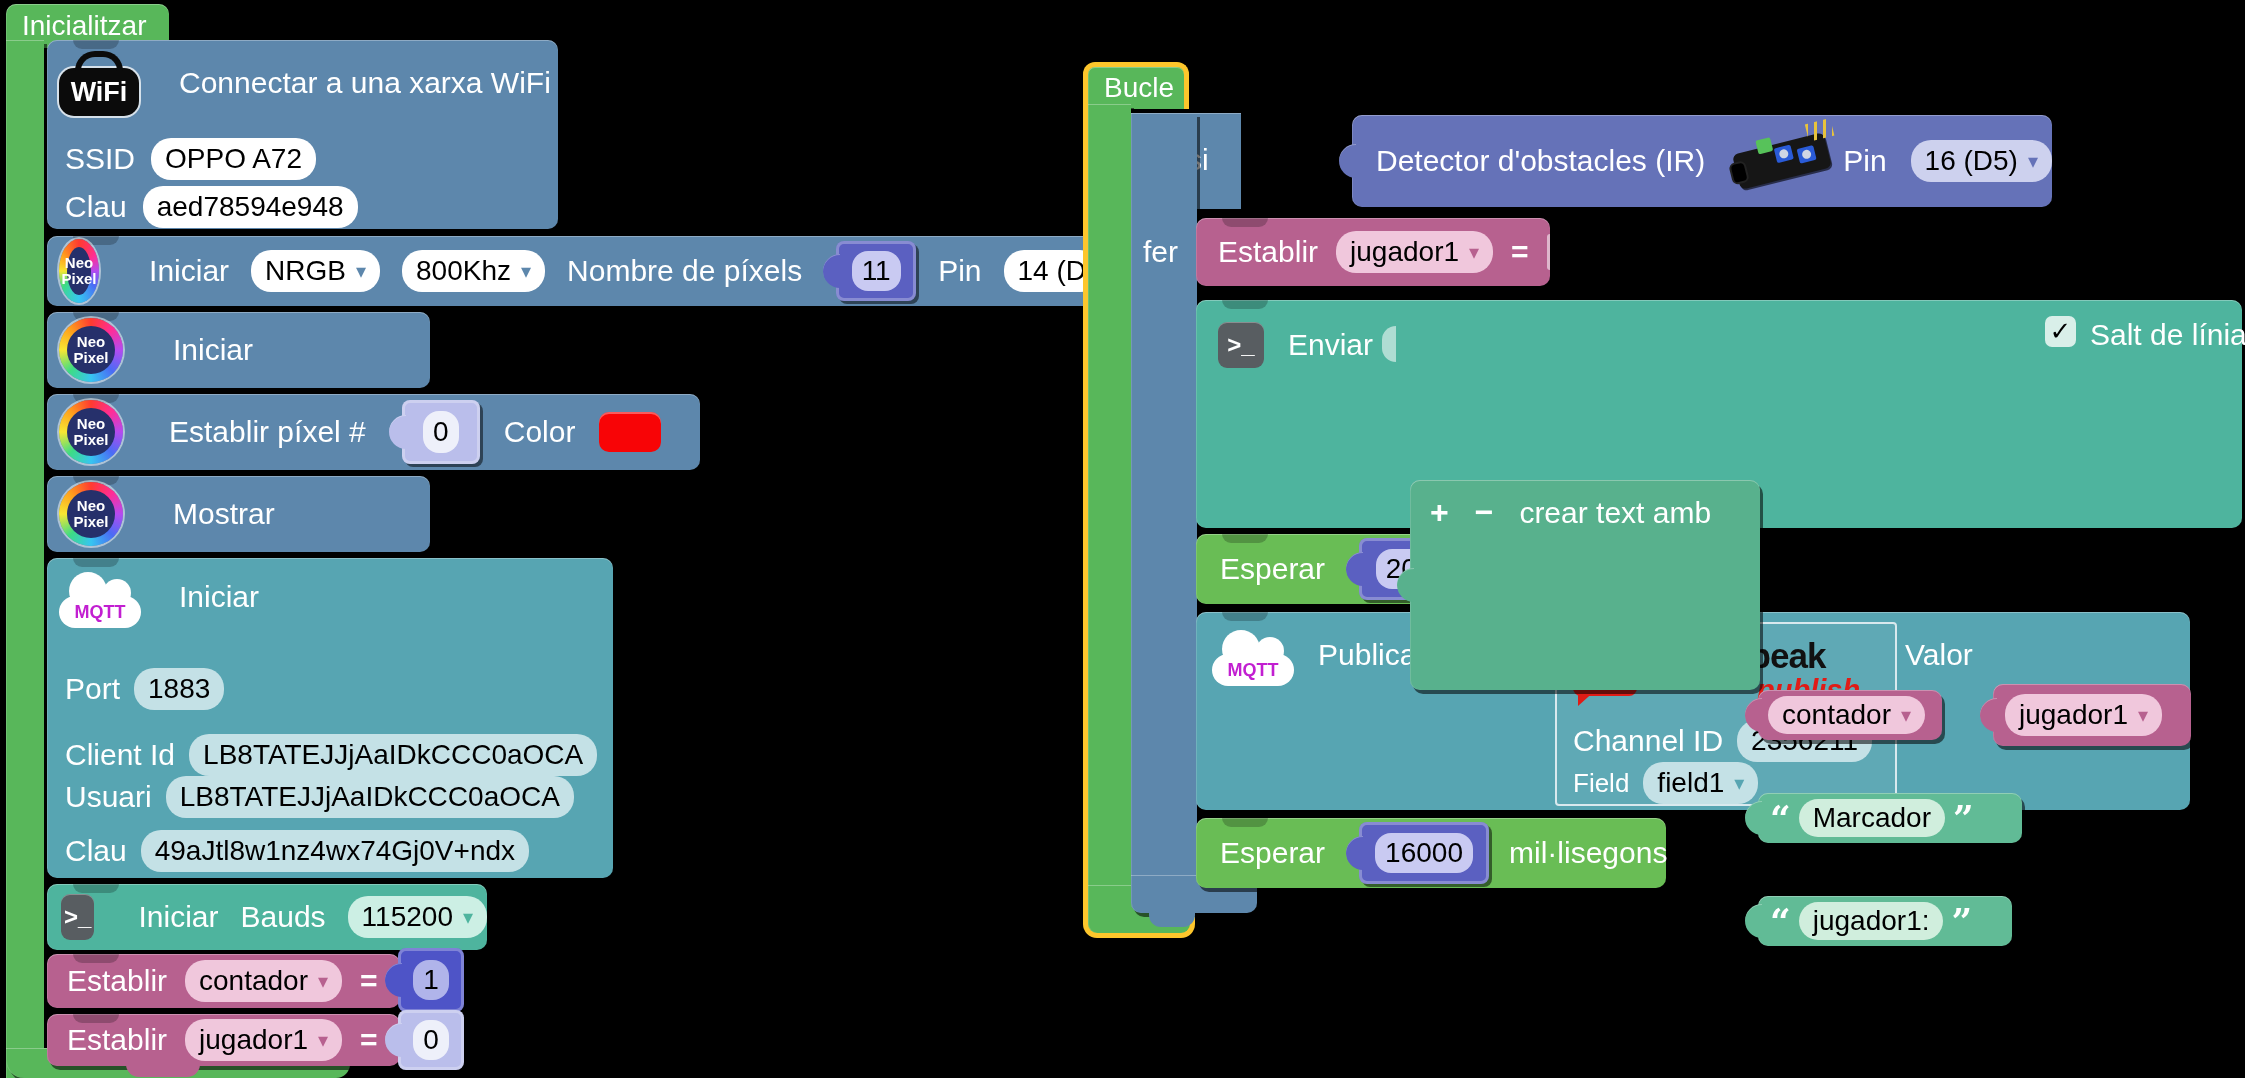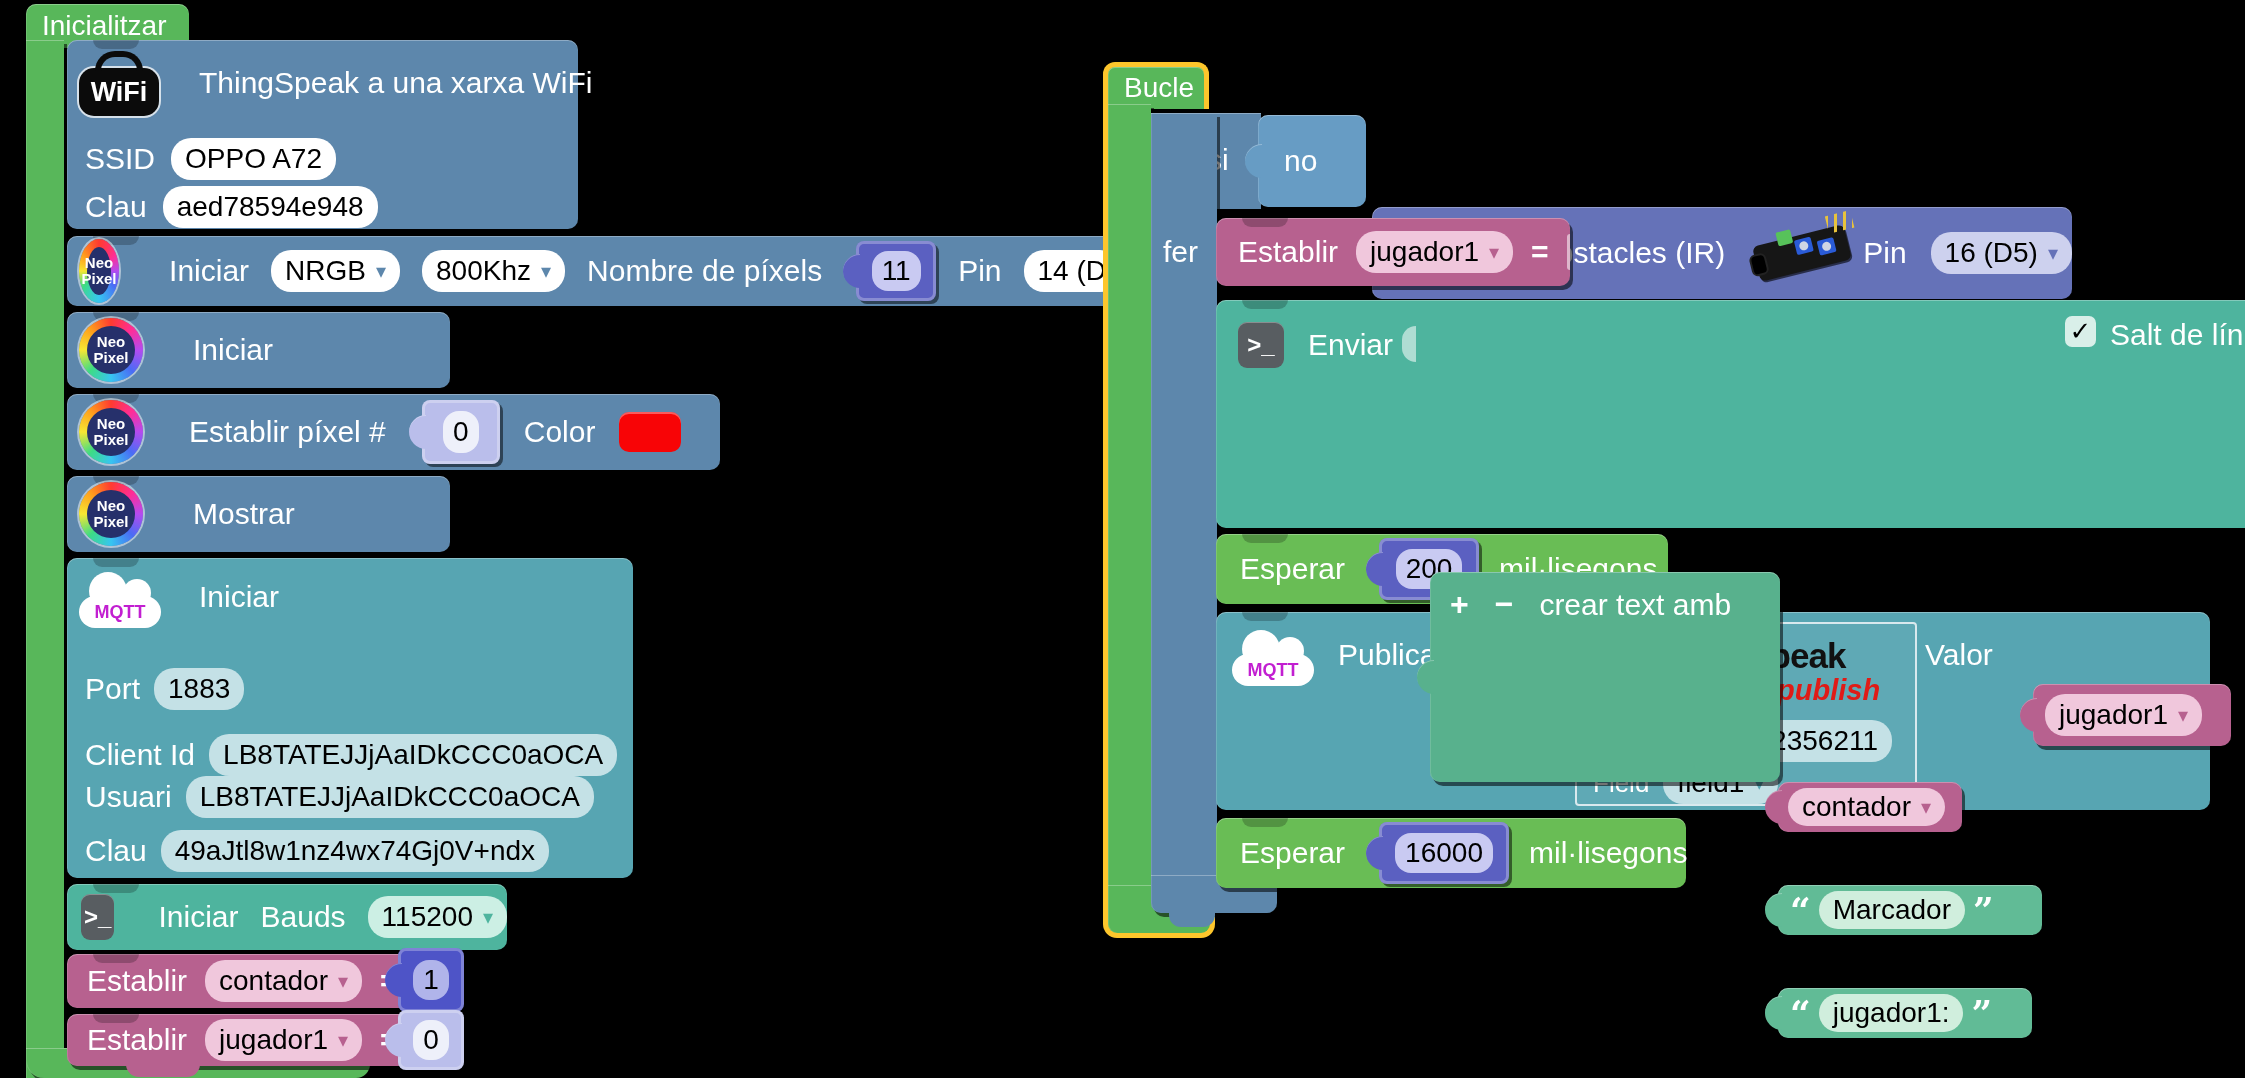--- a/index.html
+++ b/index.html
@@ -1,20 +1,20 @@
 <!DOCTYPE html>
 <html><head>
 <meta charset="utf-8">
 <style>
   html,body{margin:0;padding:0;background:#000;}
   #canvas{position:relative;width:2245px;height:1078px;background:#000;overflow:hidden;
           font-family:"Liberation Sans",sans-serif;}
   .abs{position:absolute;box-sizing:border-box;}
   .blk{position:absolute;box-sizing:border-box;border-radius:10px;color:#fff;font-size:30px;
-       box-shadow:3px 4px 0 rgba(0,0,0,.55),inset 0 1px 0 rgba(255,255,255,.3),inset 1px 0 0 rgba(255,255,255,.15);margin-left:20px;}
+       box-shadow:3px 4px 0 rgba(0,0,0,.55),inset 0 1px 0 rgba(255,255,255,.3),inset 1px 0 0 rgba(255,255,255,.15);}
   .stack::before{content:"";position:absolute;top:0;left:26px;width:46px;height:9px;
        background:rgba(0,0,0,.22);border-radius:0 0 12px 12px;}
   .flexrow{display:flex;align-items:center;}
   
   .c-blue{background:#5d87ac;}
   .c-noblk{background:#679cc4;}
   .c-slate{background:#6572b8;}
   .c-teal{background:#57a5b2;}
   .c-serial{background:#4eb49e;}
   .c-green{background:#58b75a;}
@@ -108,21 +108,21 @@
   <div class="blk c-green tab" style="left:6px;top:4px;width:163px;height:44px;border-radius:10px 10px 0 0;">
     <span class="lbl">Inicialitzar</span>
   </div>
   <div class="blk c-green" style="left:6px;top:40px;width:38px;height:1038px;border-radius:0;"></div>
   <div class="blk c-green" style="left:6px;top:1048px;width:344px;height:30px;border-radius:0 0 14px 18px;z-index:1;"></div>
 
   <div class="blk c-blue stack" style="left:47px;top:40px;width:511px;height:189px;">
     <div class="abs wifi-icon" style="left:12px;top:28px;">
       <span>WiFi</span>
     </div>
-    <div class="abs lbl" style="left:132px;top:26px;">ThingSpeak a una xarxa WiFi</div>
+    <div class="abs lbl" style="left:132px;top:26px;">Connectar a una xarxa WiFi</div>
     <div class="abs flexrow" style="left:18px;top:98px;gap:16px;">
       <span class="lbl">SSID</span>
       <span class="chip chip-blue">
           <span>OPPO A72</span>
         </span>
     </div>
     <div class="abs flexrow" style="left:18px;top:146px;gap:16px;">
       <span class="lbl">Clau</span>
       <span class="chip chip-blue">
           <span>aed78594e948</span>
@@ -270,23 +270,20 @@
     <span class="abs" style="left:16px;top:26px;font-weight:bold;font-size:32px;">+</span>
     <span class="abs lbl" style="left:56px;top:30px;">si</span>
   </div>
   <div class="blk c-blue" style="left:1131px;top:113px;width:66px;height:762px;border-radius:0;z-index:21;">
     <span class="abs lbl" style="left:12px;top:122px;">fer</span>
   </div>
   <div class="blk c-blue" style="left:1131px;top:875px;width:126px;height:38px;border-radius:0 0 10px 10px;z-index:21;">
     <span class="abs" style="left:18px;bottom:-14px;width:46px;height:16px;background:#5d87ac;border-radius:0 0 12px 12px;"></span>
   </div>
 
-  <div class="blk c-noblk plug-l flexrow" style="left:1238px;top:115px;width:108px;height:92px;z-index:22;padding-left:26px;">
-    <span class="lbl">no</span>
-  </div>
 
   <div class="blk c-slate plug-l flexrow" style="left:1352px;top:115px;width:700px;height:92px;z-index:22;gap:24px;padding-left:24px;">
     <span class="lbl">Detector d'obstacles (IR)</span>
     <span class="sensor-img">
       <span class="pcb">
         <span class="irled"></span>
         <span class="gconn"></span>
         <span class="pot" style="left:42px;top:4px;"></span>
         <span class="pot" style="left:64px;top:10px;"></span>
         <span class="pins"></span>

